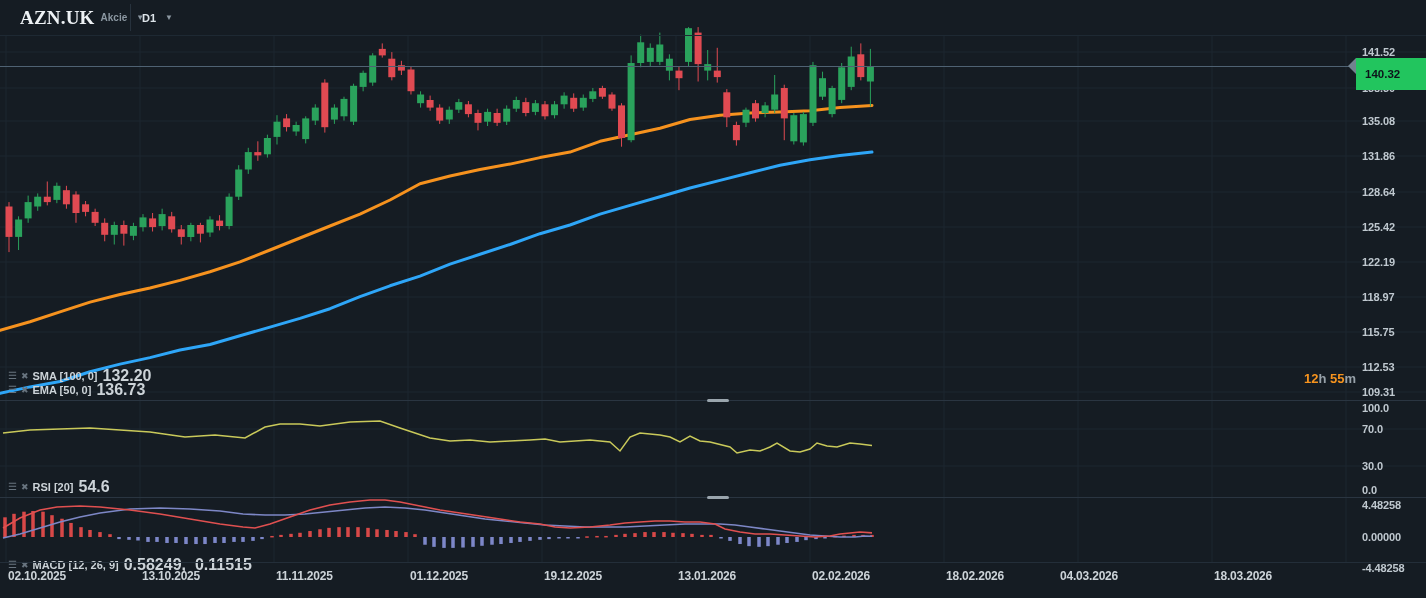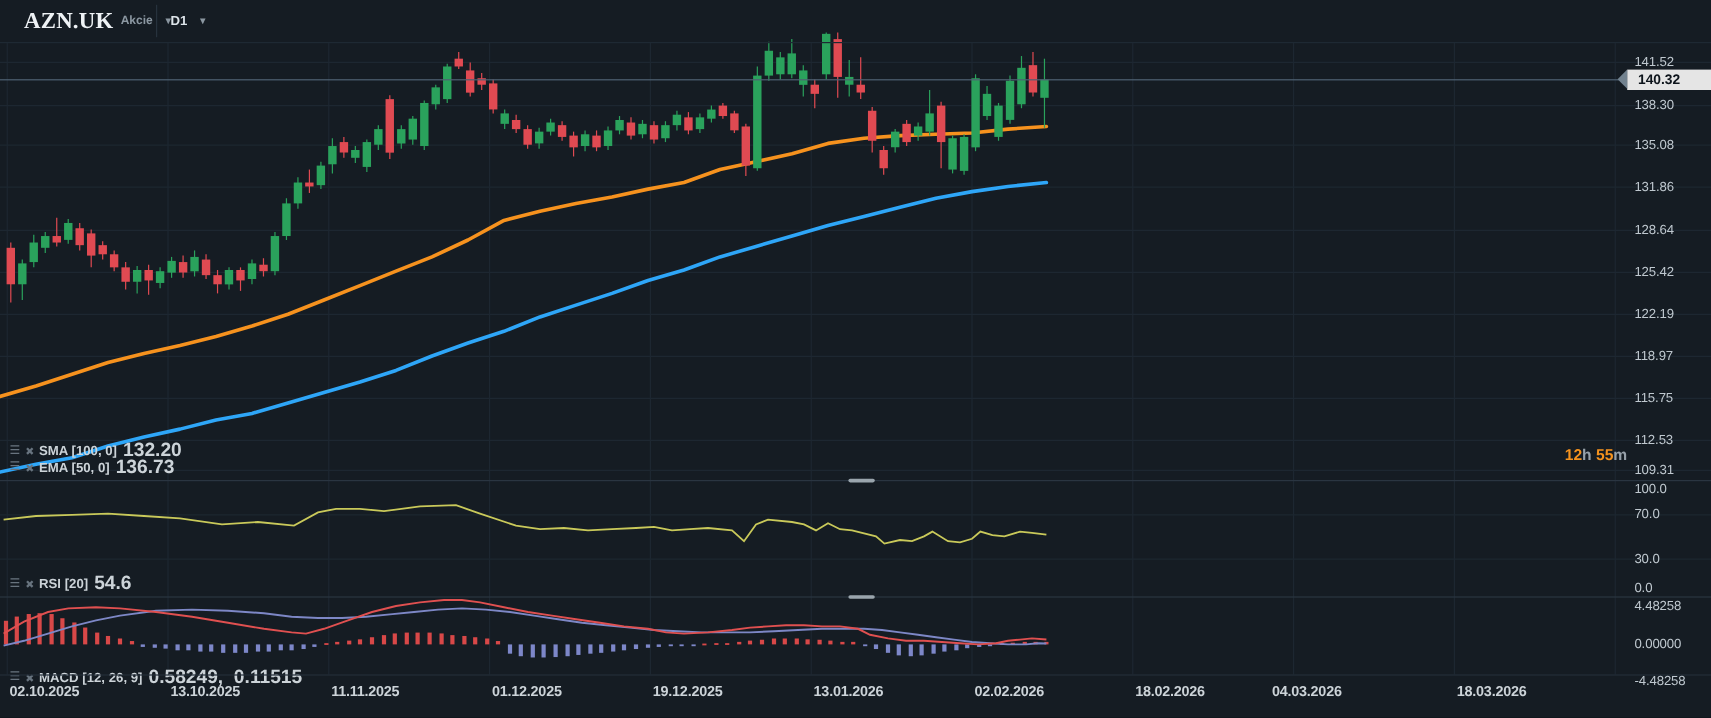--- a/index.html
+++ b/index.html
@@ -15,24 +15,24 @@
   .caret{color:#8b97a1;font-size:8px;margin-left:9px;}
   #timeframe-selector{position:absolute;left:142px;top:0;height:35px;display:flex;align-items:center;cursor:pointer;}
   .tf-label{color:#dde4e9;font-size:11px;font-weight:bold;}
   
   .ind-row{position:absolute;display:flex;align-items:center;height:13px;}
   .ind-ico{color:#68747f;font-size:10px;line-height:10px;margin-right:4px;cursor:pointer;}
   .ind-ico.x{font-size:9px;}
   .ind-label{color:#ccd3d8;font-size:11px;font-weight:bold;white-space:pre;text-align:center;}
   .ind-value{color:#ccd3d8;font-size:16px;font-weight:bold;margin-left:5px;white-space:pre;}
   
-  .ax-label{position:absolute;left:1362px;color:#bfc8cf;font-size:11px;font-weight:normal;transform:translateY(-6px);letter-spacing:-.1px;}
+  .ax-label{position:absolute;left:1362px;color:#bfc8cf;font-size:11px;font-weight:bold;transform:translateY(-6px);letter-spacing:-.1px;}
   .date-label{position:absolute;top:569px;color:#ccd3d8;font-size:12px;font-weight:bold;letter-spacing:-.2px;}
   
-  #price-tag{position:absolute;left:1356px;top:58px;width:70px;height:17px;background:#e5e5e5;
+  #price-tag{position:absolute;left:1356px;top:58px;width:70px;height:32px;background:#22c55e;
              color:#0d141b;font-size:11.5px;font-weight:bold;display:flex;align-items:center;padding-left:9px;box-sizing:border-box;}
   #price-tag:before{content:"";position:absolute;left:-8px;top:0;border-top:8.5px solid transparent;
              border-bottom:8.5px solid transparent;border-right:8px solid #72828f;}
   #price-line{position:absolute;left:0;top:66px;width:1356px;height:1px;background:#4f6273;}
   
   .panel-sep{position:absolute;left:0;width:1426px;height:1px;background:#2a3541;}
   .sep-handle{position:absolute;left:707px;width:22px;height:3px;background:#9aa5ad;border-radius:2px;cursor:row-resize;}
   
   #countdown{position:absolute;top:371px;right:70px;font-size:13px;font-weight:bold;white-space:pre;}
   #countdown .num{color:#f6931e;}

